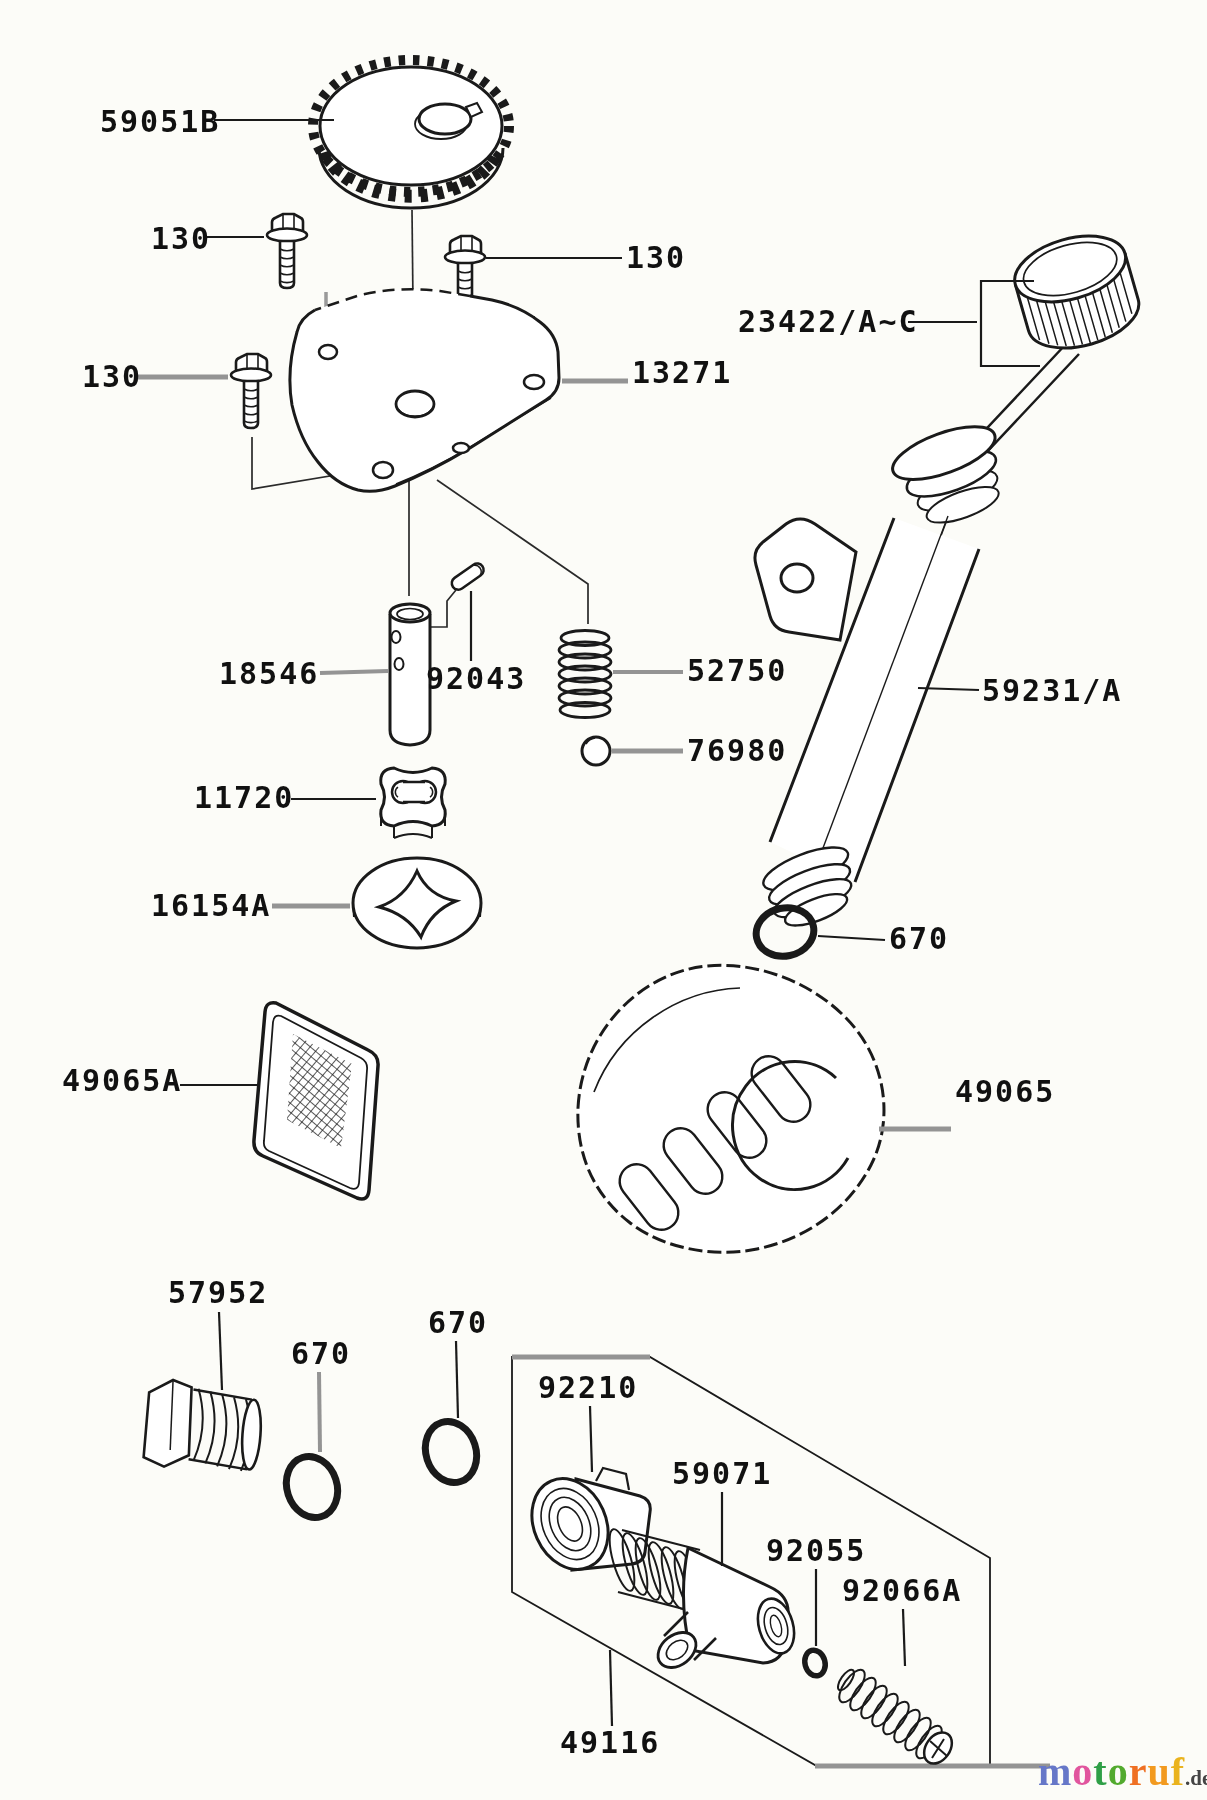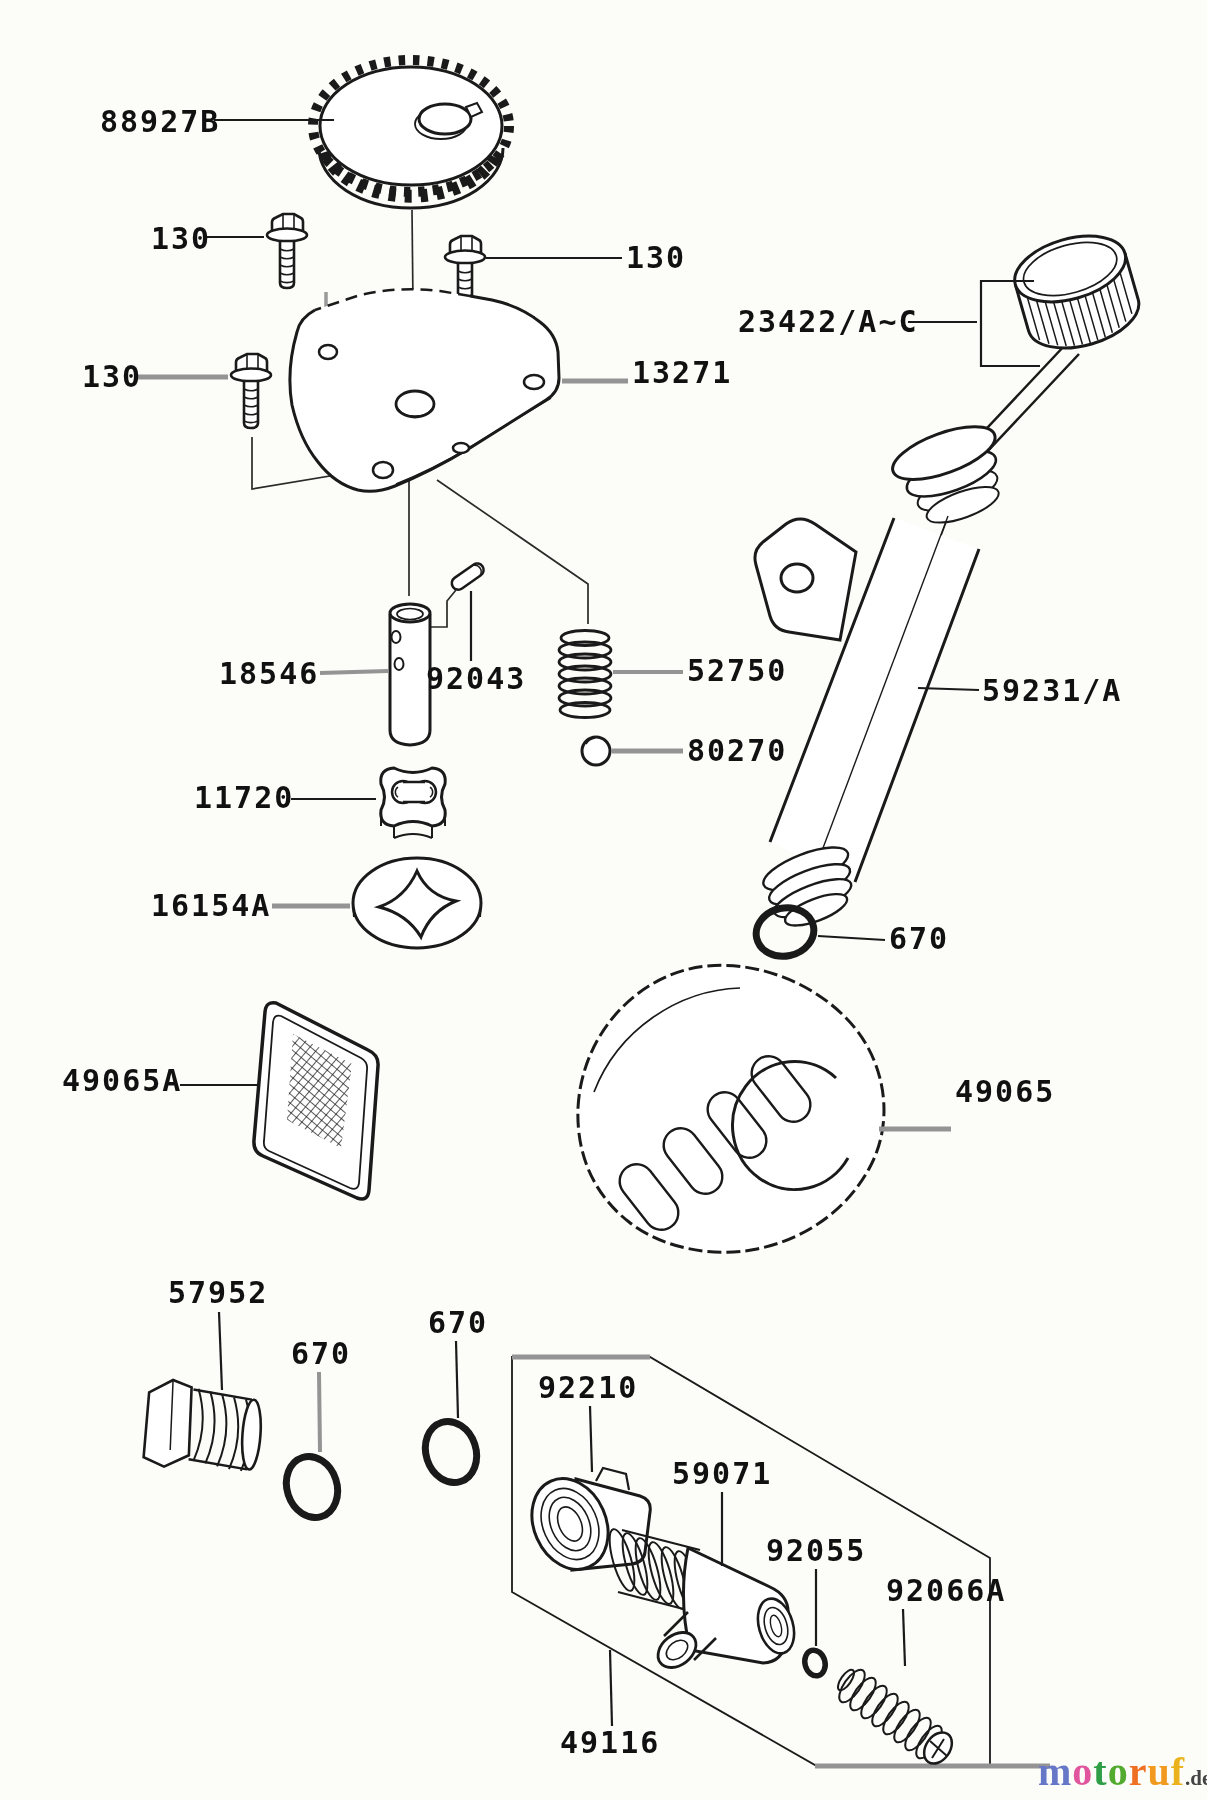--- a/index.html
+++ b/index.html
@@ -242,42 +242,42 @@
     <path d="M 319 1372 L 320 1452" stroke="#949494" stroke-width="4"></path>
     <path d="M 456 1341 L 458 1418" stroke="#1a1a1a" stroke-width="2.2"></path>
     <path d="M 590 1406 L 592 1472" stroke="#1a1a1a" stroke-width="2.2"></path>
     <path d="M 722 1492 L 722 1566" stroke="#1a1a1a" stroke-width="2.2"></path>
     <path d="M 816 1569 L 816 1646" stroke="#1a1a1a" stroke-width="2.2"></path>
     <path d="M 903 1609 L 905 1666" stroke="#1a1a1a" stroke-width="2.2"></path>
     <path d="M 610 1650 L 612 1726" stroke="#1a1a1a" stroke-width="2.2"></path>
   </g>
 </svg>
 
-<div class="plabel" style="left:100px;top:105px">88927B</div>
+<div class="plabel" style="left:100px;top:105px">59051B</div>
 <div class="plabel" style="left:151px;top:222px">130</div>
 <div class="plabel" style="left:626px;top:241px">130</div>
 <div class="plabel" style="left:82px;top:360px">130</div>
 <div class="plabel" style="left:632px;top:356px">13271</div>
 <div class="plabel" style="left:738px;top:305px">23422/A~C</div>
 <div class="plabel" style="left:219px;top:657px">18546</div>
 <div class="plabel" style="left:426px;top:662px">92043</div>
 <div class="plabel" style="left:687px;top:654px">52750</div>
-<div class="plabel" style="left:687px;top:734px">80270</div>
+<div class="plabel" style="left:687px;top:734px">76980</div>
 <div class="plabel" style="left:194px;top:781px">11720</div>
 <div class="plabel" style="left:151px;top:889px">16154A</div>
 <div class="plabel" style="left:62px;top:1064px">49065A</div>
 <div class="plabel" style="left:982px;top:674px">59231/A</div>
 <div class="plabel" style="left:889px;top:922px">670</div>
 <div class="plabel" style="left:955px;top:1075px">49065</div>
 <div class="plabel" style="left:168px;top:1276px">57952</div>
 <div class="plabel" style="left:291px;top:1337px">670</div>
 <div class="plabel" style="left:428px;top:1306px">670</div>
 <div class="plabel" style="left:538px;top:1371px">92210</div>
 <div class="plabel" style="left:672px;top:1457px">59071</div>
 <div class="plabel" style="left:766px;top:1534px">92055</div>
-<div class="plabel" style="left:886px;top:1574px">92066A</div>
+<div class="plabel" style="left:842px;top:1574px">92066A</div>
 <div class="plabel" style="left:560px;top:1726px">49116</div>
 
 <div class="watermark" style="left:1038px;top:1752px">
   <span style="color: rgb(102, 119, 200);">m</span><span style="color: rgb(225, 85, 158);">o</span><span style="color: rgb(47, 159, 71);">t</span><span style="color: rgb(82, 170, 46);">o</span><span style="color: rgb(239, 112, 35);">r</span><span style="color: rgb(242, 154, 31);">u</span><span style="color: rgb(234, 179, 29);">f</span><span class="wm-suffix" style="color: rgb(68, 68, 68);">.de</span>
 </div>
 
 </div>
 
 </body></html>

